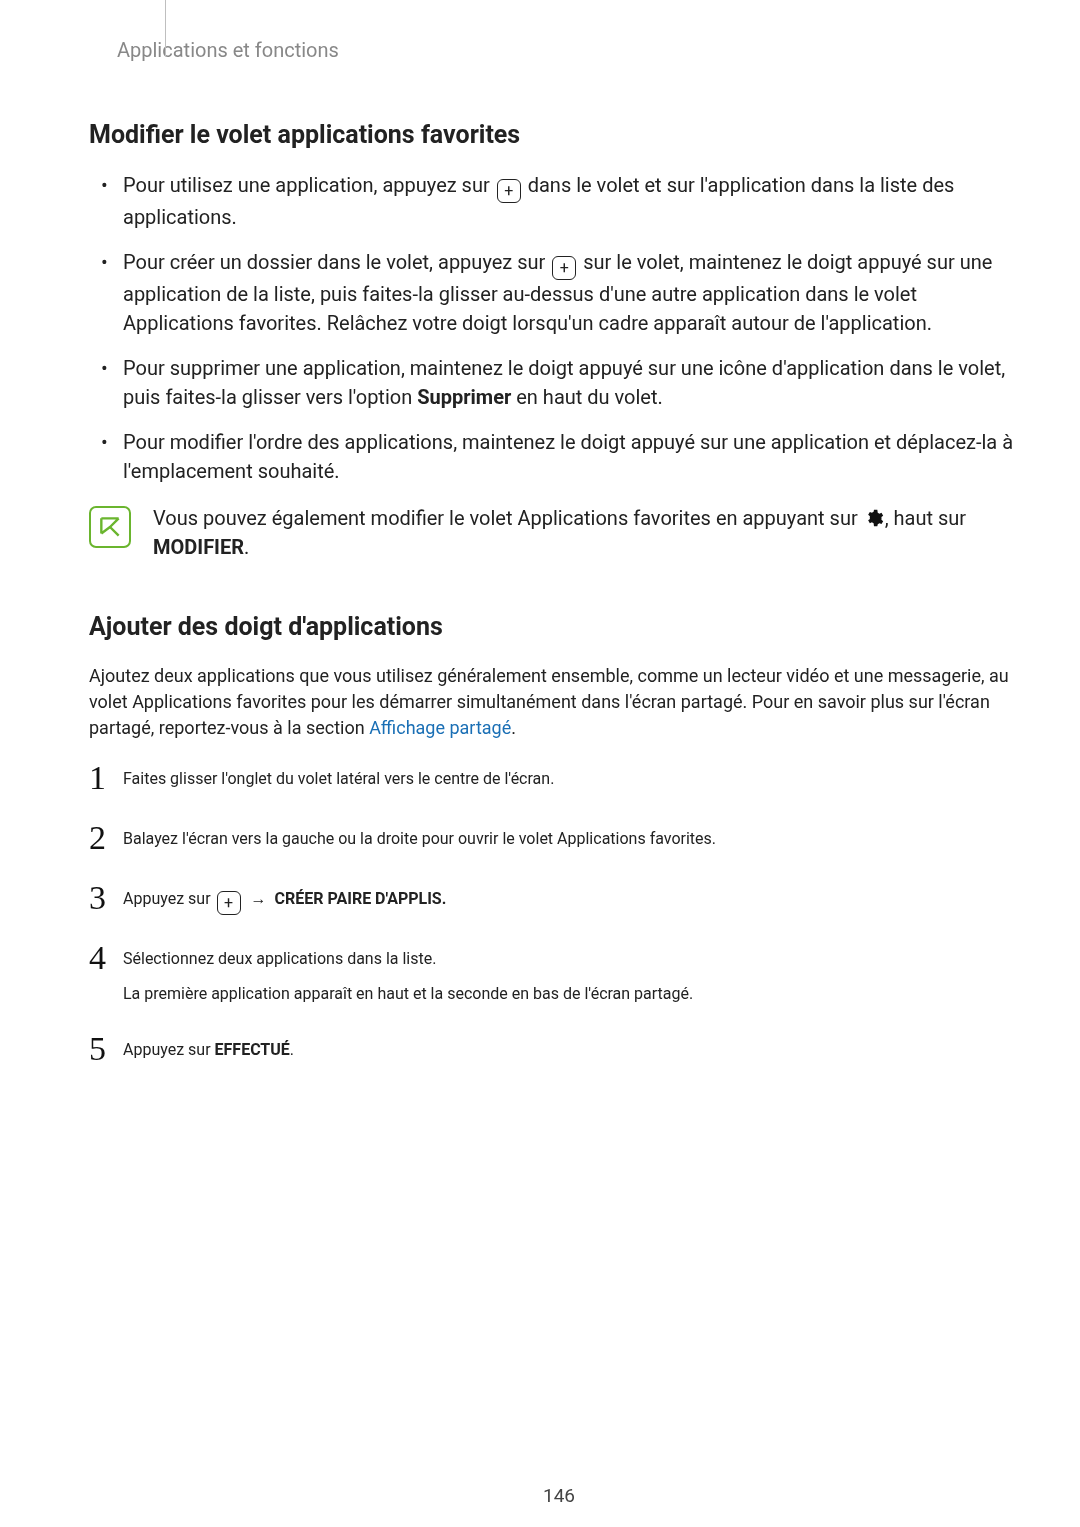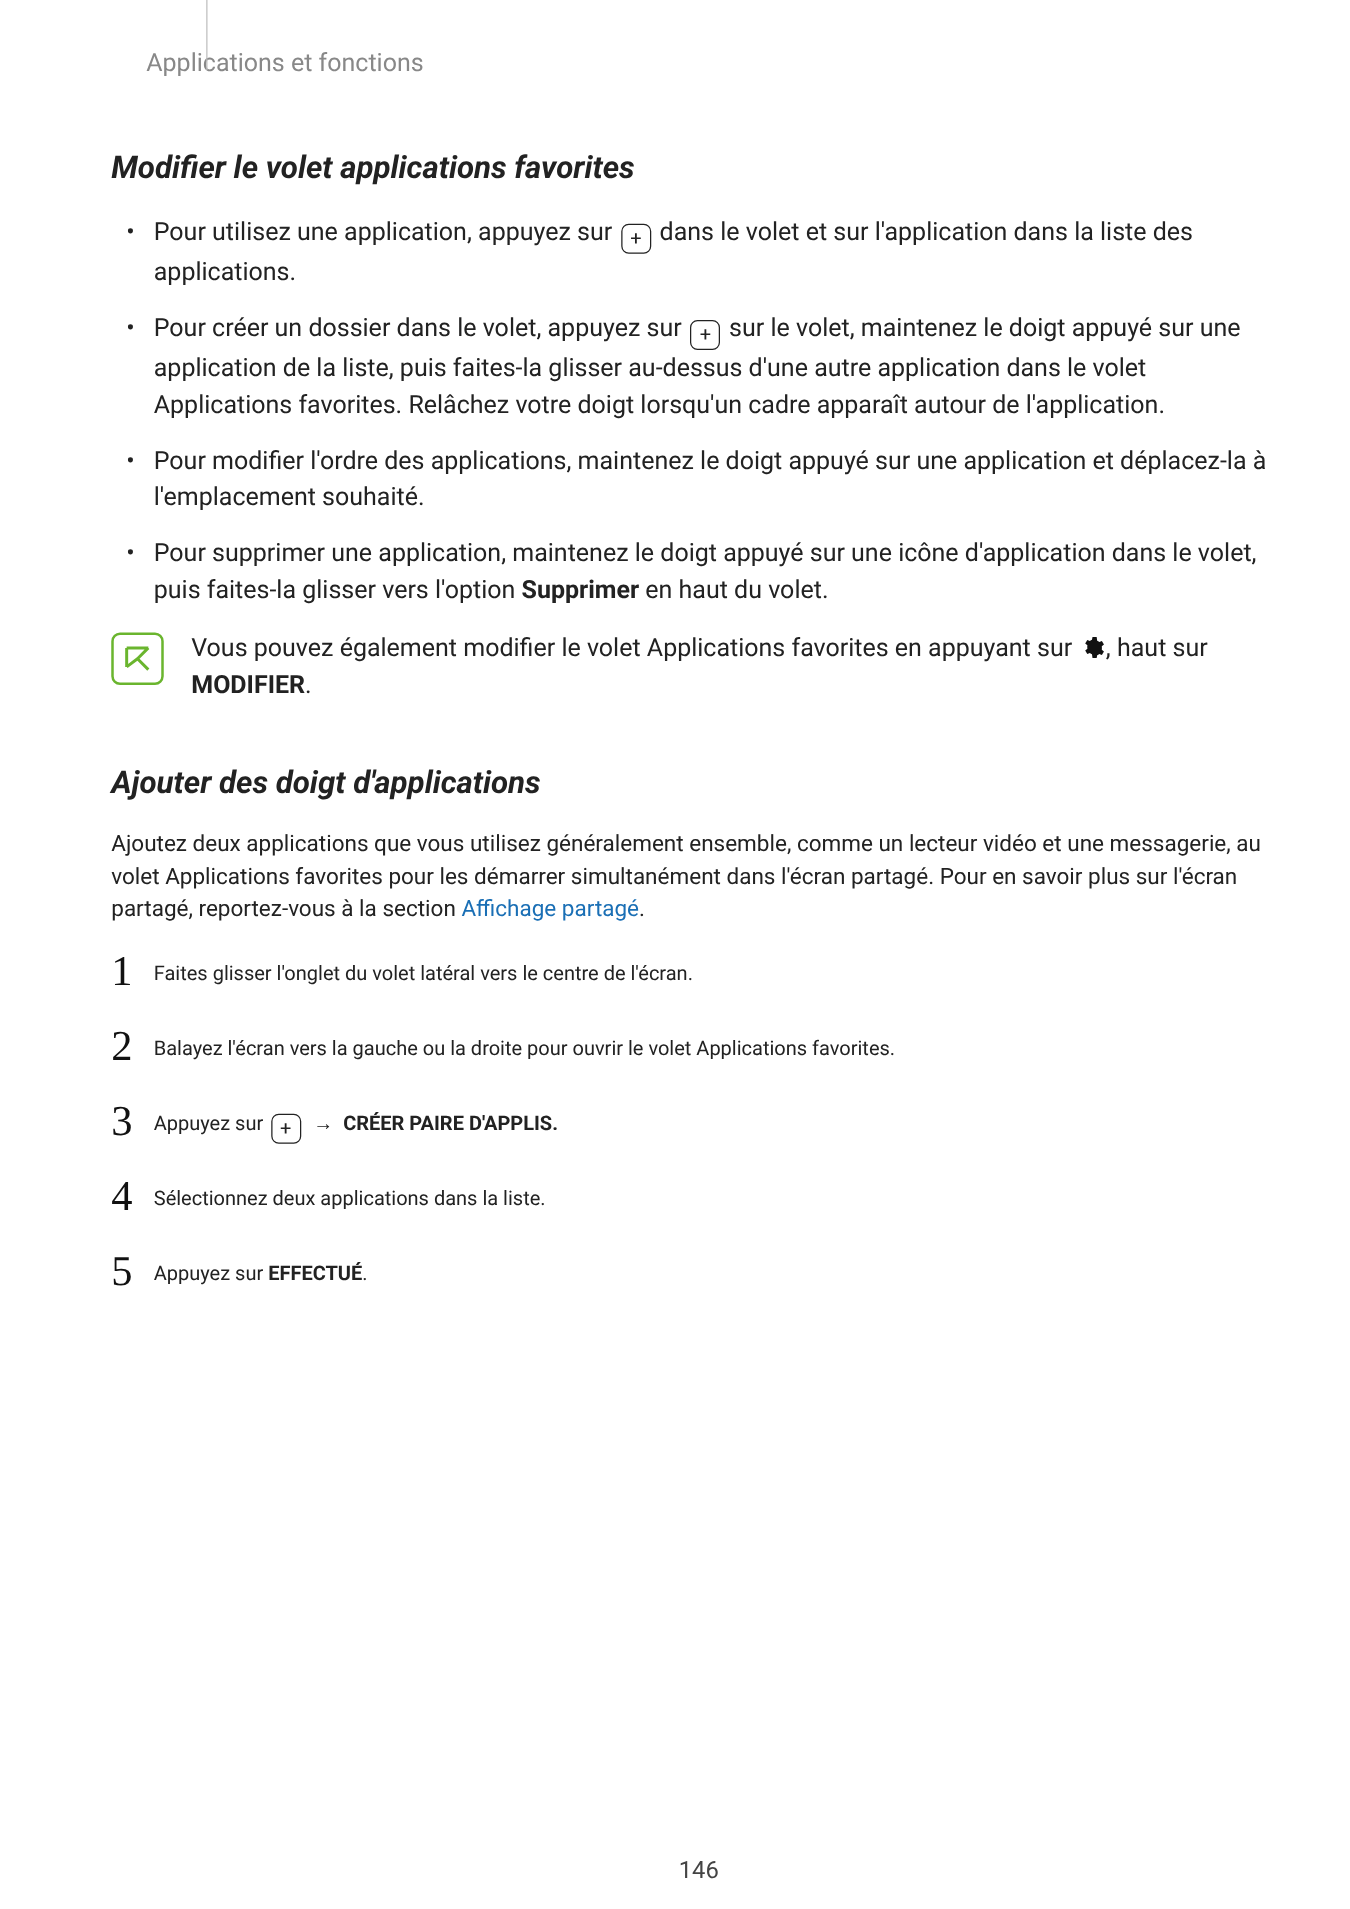--- a/index.html
+++ b/index.html
@@ -29,21 +29,20 @@
     color: #888;
     font-size: 20px;
     margin-bottom: 58px;
     margin-left: 28px;
   }
   h3 {
     font-size: 25px;
     font-weight: 700;
     margin: 0 0 22px 0;
     color: #222;
-    font-style: italic;
   }
   h3.second {
     margin-top: 50px;
   }
   .bullet-list {
     margin: 0 0 18px 0;
     padding: 0 0 0 30px;
   }
   .bullet-item {
     position: relative;
@@ -180,24 +179,24 @@
   <h3>Modifier le volet applications favorites</h3>
 
   <div class="bullet-list">
     <div class="bullet-item">
       <span>Pour utilisez une application, appuyez sur </span><span class="icon-circle-plus"></span><span> dans le volet et sur l'application dans la liste des applications.</span>
     </div>
     <div class="bullet-item">
       <span>Pour créer un dossier dans le volet, appuyez sur </span><span class="icon-circle-plus"></span><span> sur le volet, maintenez le doigt appuyé sur une application de la liste, puis faites-la glisser au-dessus d'une autre application dans le volet Applications favorites. Relâchez votre doigt lorsqu'un cadre apparaît autour de l'application.</span>
     </div>
     <div class="bullet-item">
+      <span>Pour supprimer une application, maintenez le doigt appuyé sur une icône d'application dans le volet, puis faites-la glisser vers l'option </span><strong>Supprimer</strong><span> en haut du volet.</span>
+    </div>
+    <div class="bullet-item">
       <span>Pour modifier l'ordre des applications, maintenez le doigt appuyé sur une application et déplacez-la à l'emplacement souhaité.</span>
-    </div>
-    <div class="bullet-item">
-      <span>Pour supprimer une application, maintenez le doigt appuyé sur une icône d'application dans le volet, puis faites-la glisser vers l'option </span><strong>Supprimer</strong><span> en haut du volet.</span>
     </div>
   </div>
 
   <div class="note-row">
     <div class="note-icon-box">
       <svg viewBox="0 0 24 24">
           <path d="M4 4 L20 4 M4 4 L4 18 M4 18 L12 12 M20 4 L12 12 M12 12 L20 20"></path>
         </svg>
     </div>
     <div class="note-text">
@@ -227,20 +226,21 @@
     <div class="step-row">
       <div class="step-num">3</div>
       <div class="step-body">
         <span>Appuyez sur </span><span class="icon-circle-plus"></span><span class="arrow"> → </span><strong>CRÉER PAIRE D'APPLIS.</strong>
       </div>
     </div>
     <div class="step-row">
       <div class="step-num">4</div>
       <div class="step-body">
         <span>Sélectionnez deux applications dans la liste.</span>
+        <span class="subpara">La première application apparaît en haut et la seconde en bas de l'écran partagé.</span>
       </div>
     </div>
     <div class="step-row">
       <div class="step-num">5</div>
       <div class="step-body">
         <span>Appuyez sur </span><strong>EFFECTUÉ</strong><span>.</span>
       </div>
     </div>
   </div>
 

